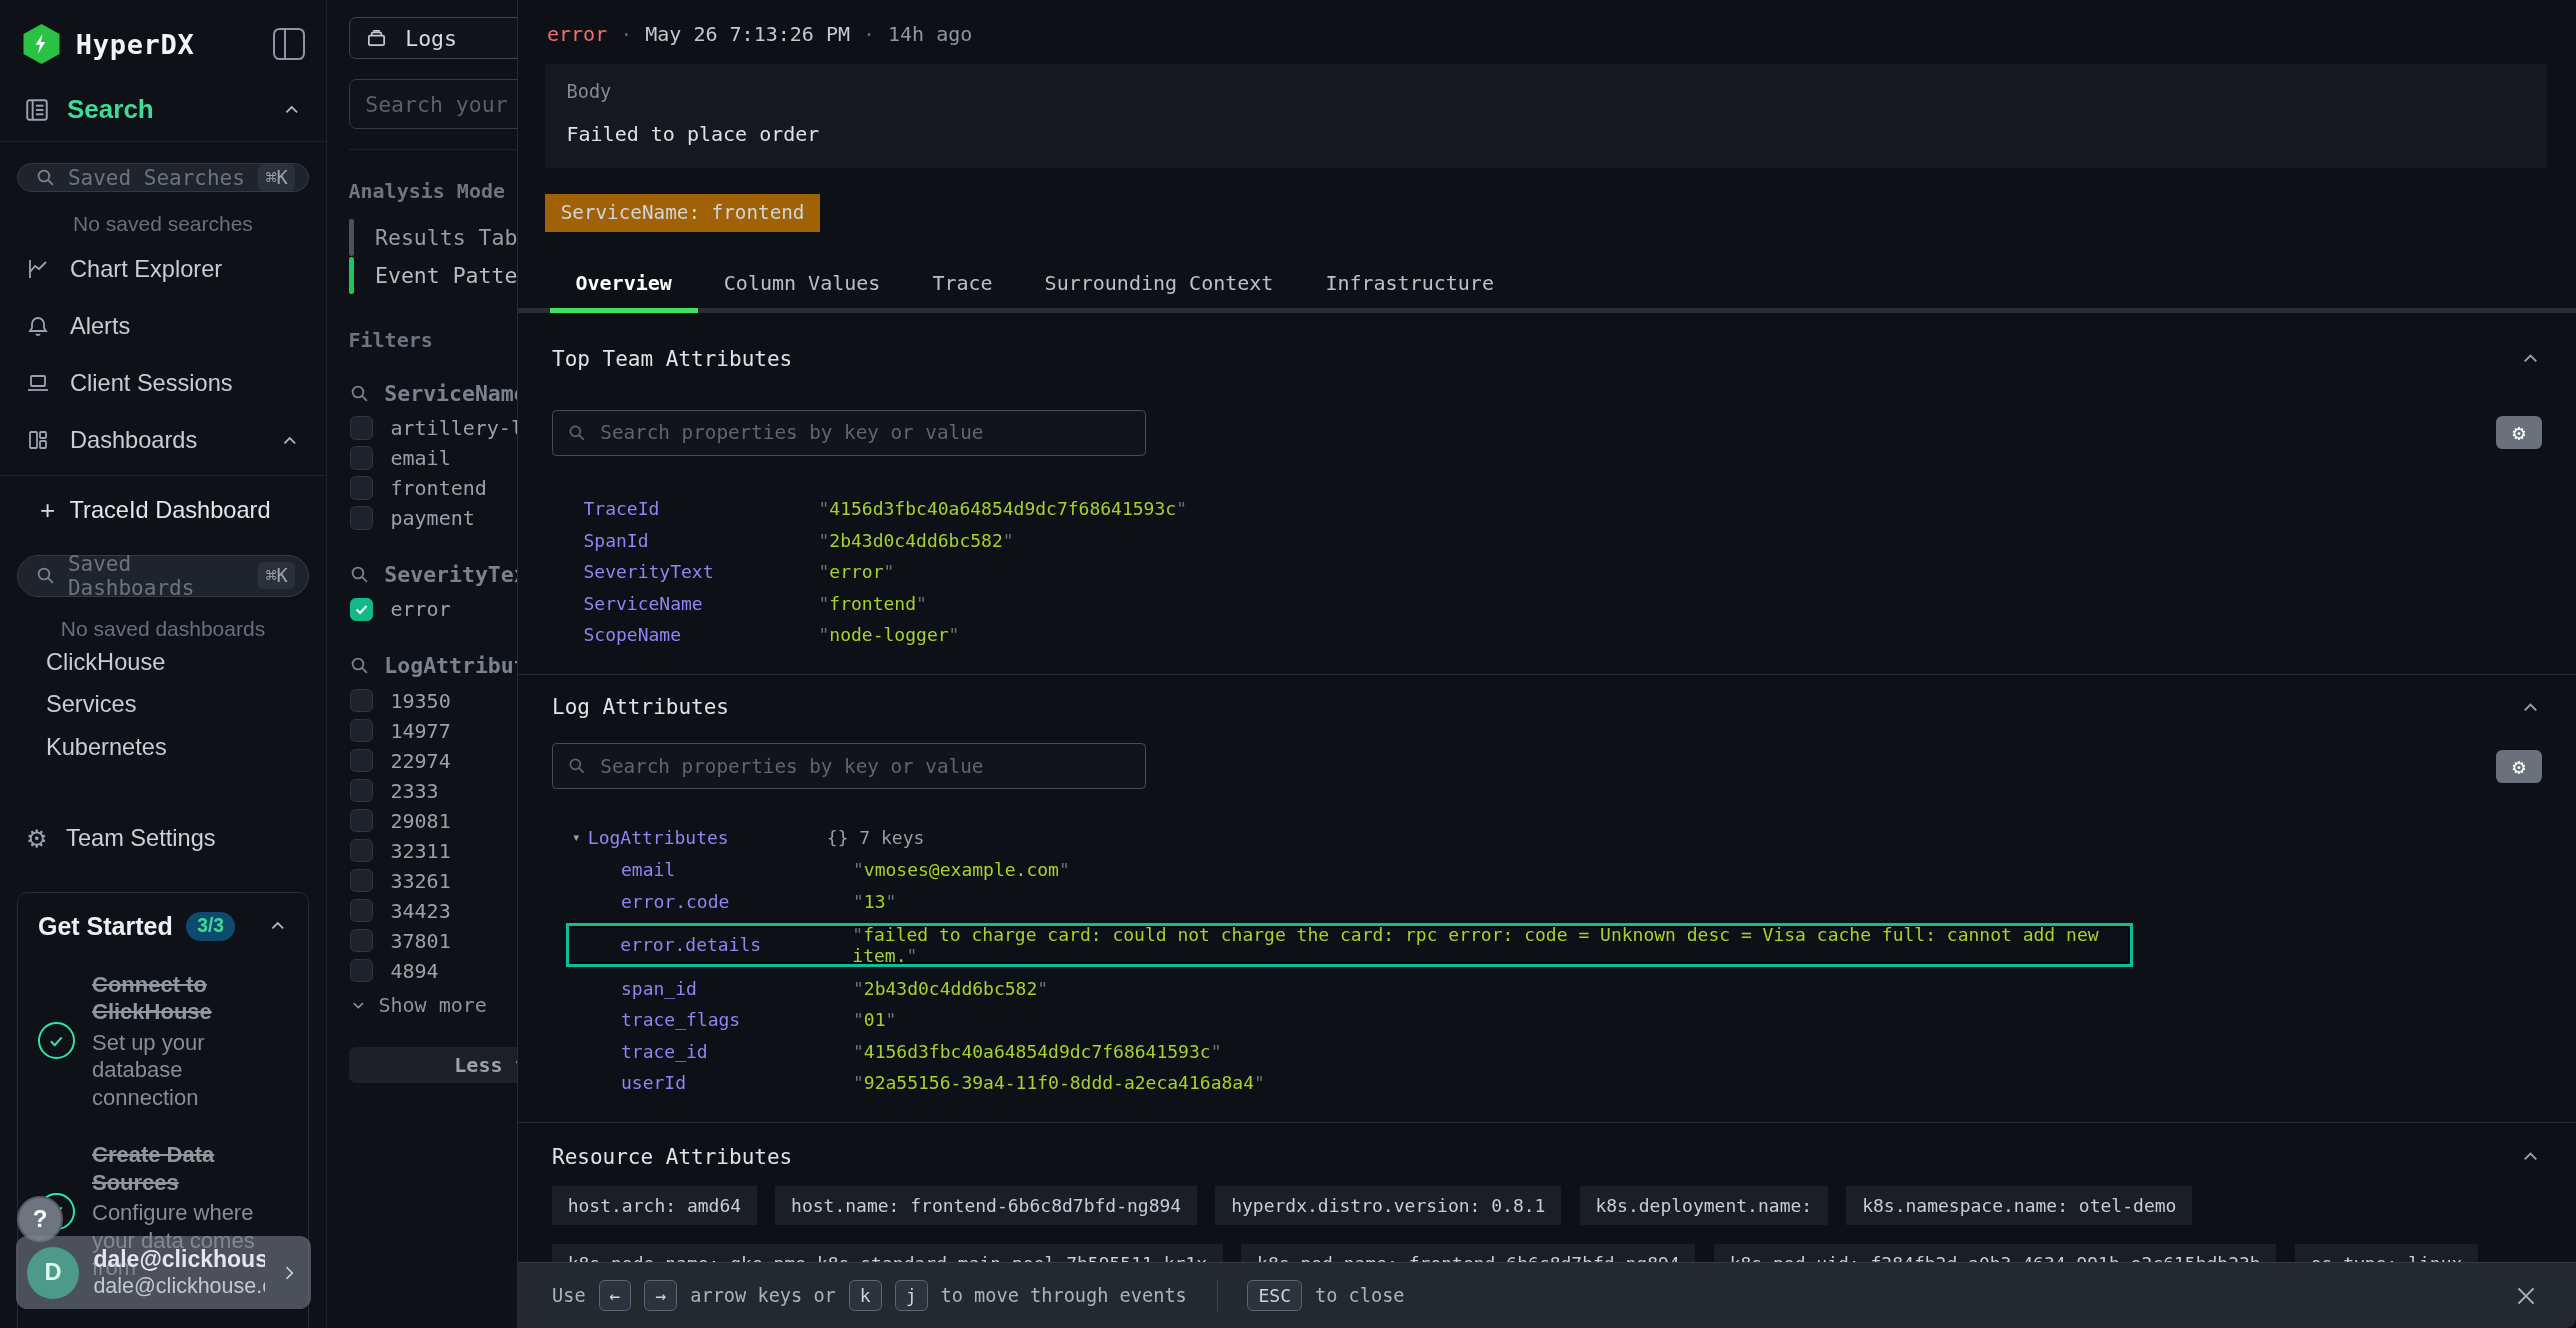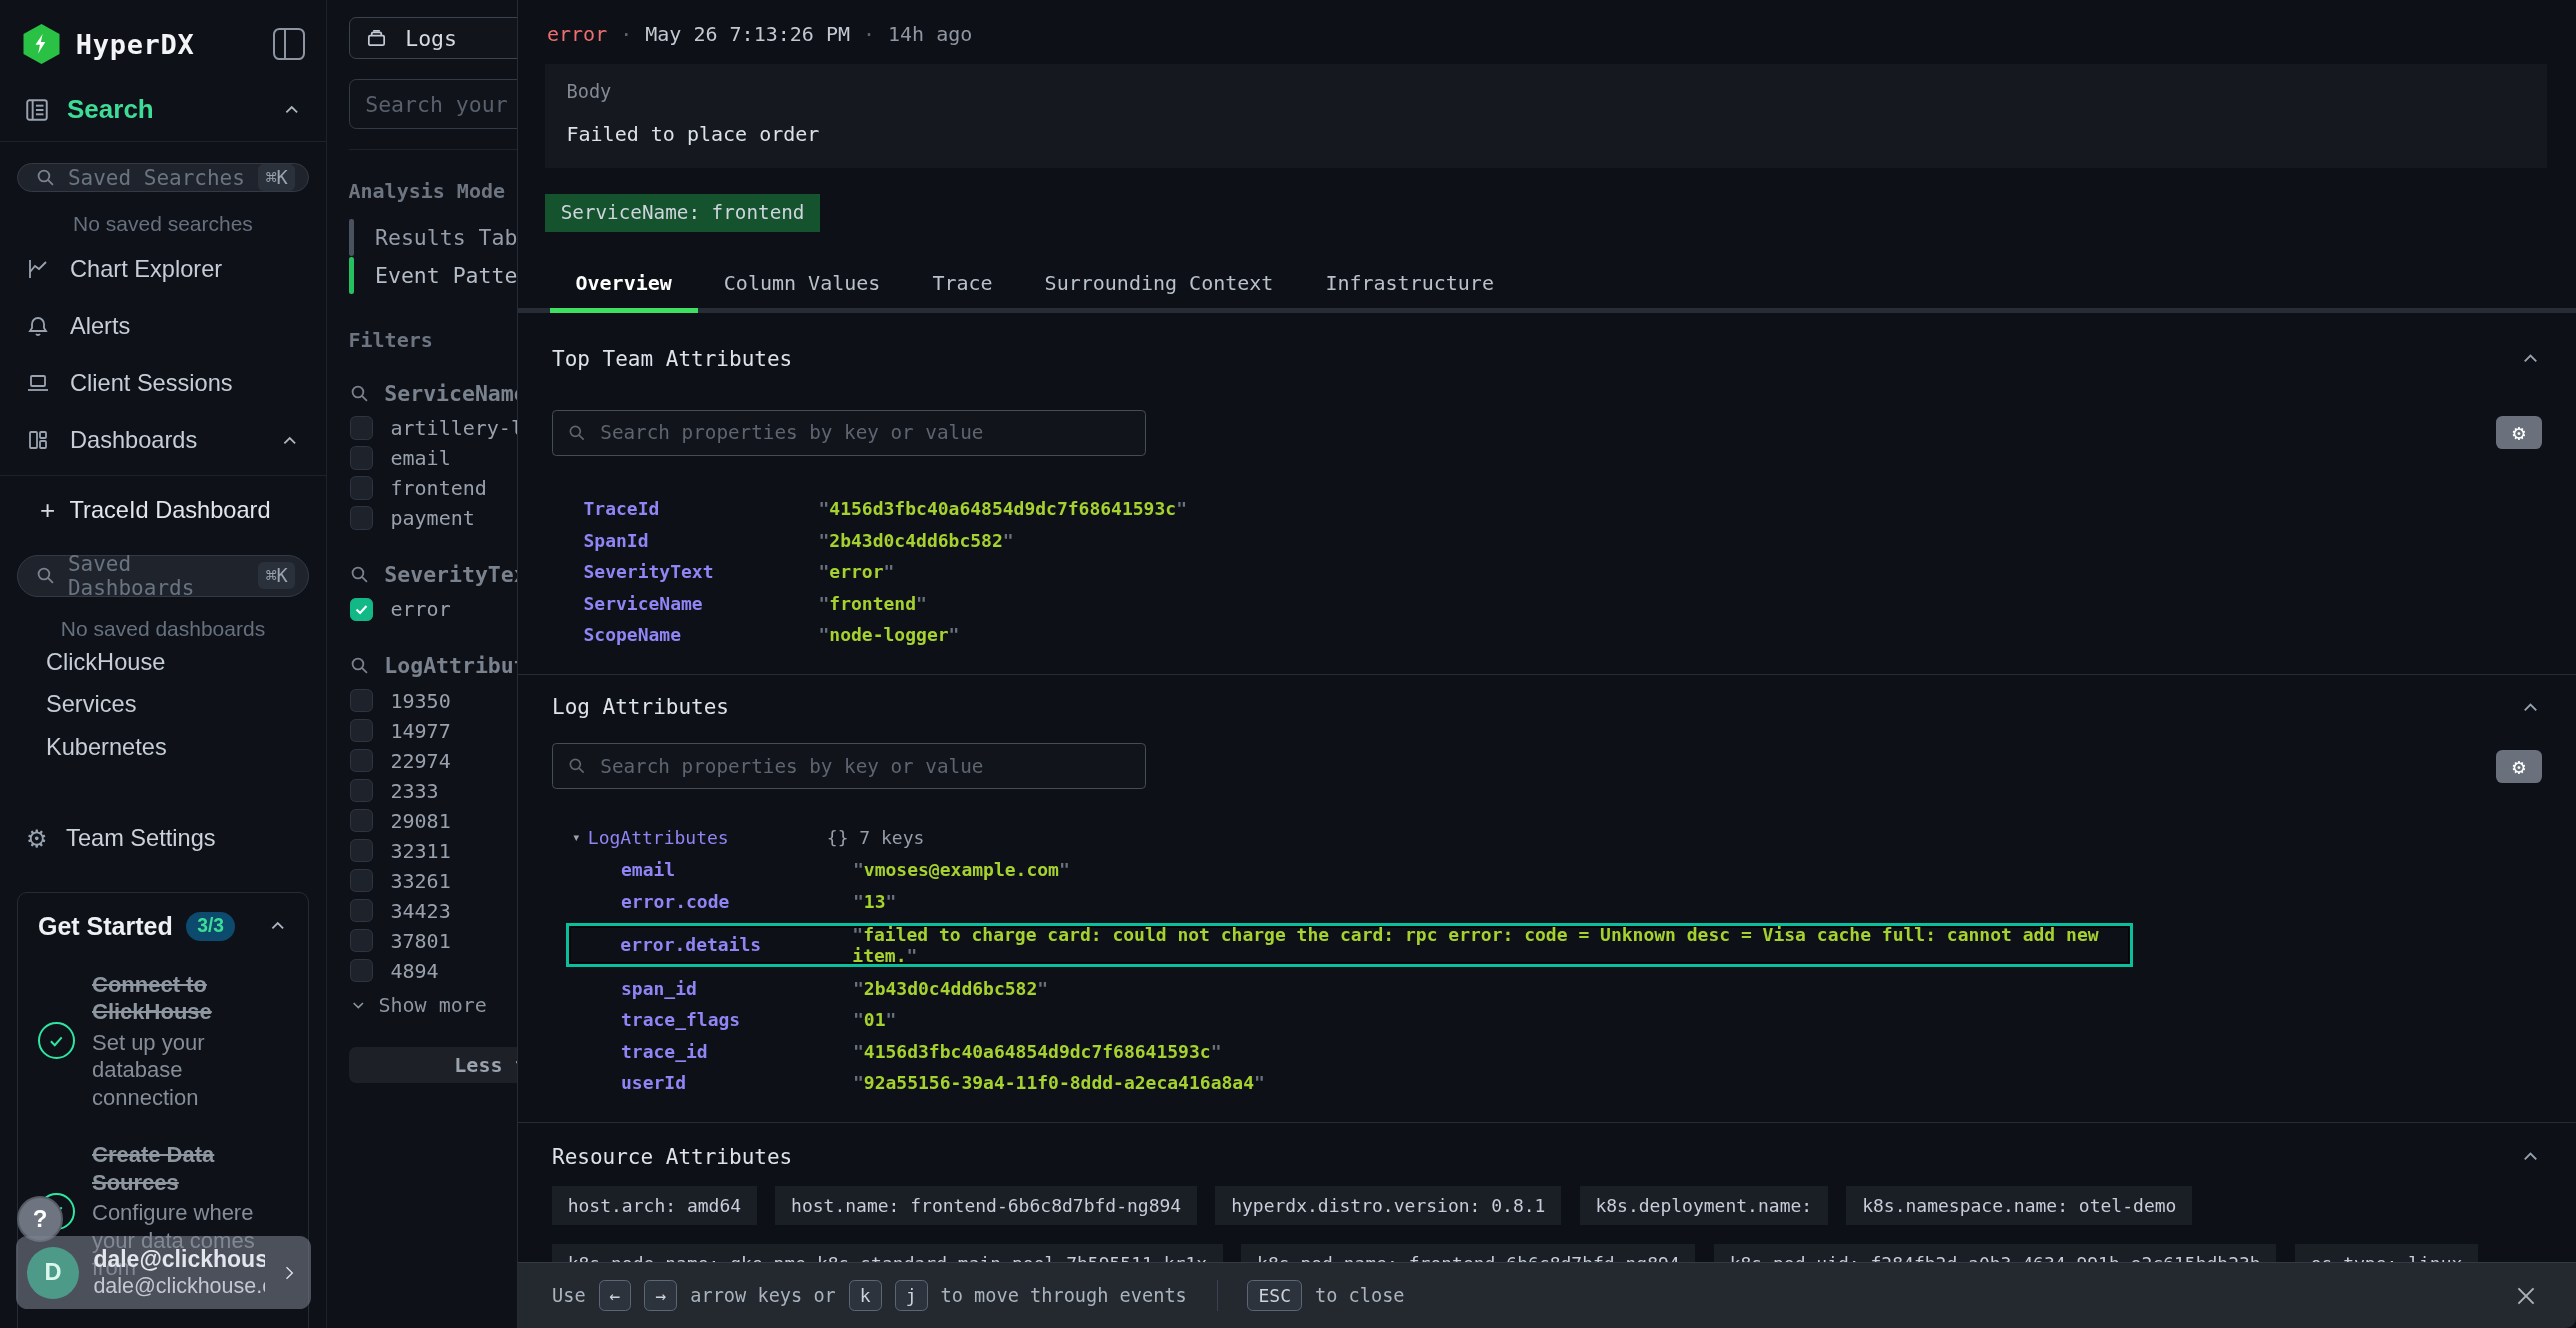--- a/index.html
+++ b/index.html
@@ -82,38 +82,38 @@
   
   .overlay { flex:1; background:#0d1016; border-left:0.7px solid #262c35; display:flex; flex-direction:column; position:relative; overflow:hidden; }
   .d-header { padding:21.5px 29px 0 29px; font-size:20px; display:flex; gap:13px; align-items:baseline; }
   .sev { color:#ee6f6e; }
   .dot { color:#5c646f; }
   .ts { color:#c2c9d2; }
   .rel { color:#8f97a2; }
   .body-card { margin:18.6px 29px 0 27px; background:#15181e; padding:17px 21.5px 21.5px 21.5px; }
   .body-lbl { color:#828a96; font-size:18.6px; }
   .body-val { color:#dbe1e8; font-size:20px; margin-top:20px; }
-  .svc-tag { display:inline-block; margin:26px 16px 0 27px; background:#14532d; color:#ced5dc; font-size:19.3px; padding:7.9px 15.7px; }
+  .svc-tag { display:inline-block; margin:26px 16px 0 27px; background:#a16207; color:#ced5dc; font-size:19.3px; padding:7.9px 15.7px; }
   .tabs { display:flex; margin-top:30px; padding:0 0 0 31.5px; border-bottom:5px solid #272d36; }
   .tab { position:relative; padding:8.6px 26px 13px 26px; font-size:20px; color:#b9c1cb; }
   .tab.active { color:#ffffff; font-weight:bold; }
   .tab.active::after { content:""; position:absolute; left:0; right:0; bottom:-5px; height:5px; background:#3fe061; }
   .d-content { flex:1; overflow:hidden; }
   .sect { padding:0 34px; }
   .sect-title-row { display:flex; align-items:center; }
   .sect-title { font-size:21px; color:#dde3ea; flex:1; }
   .chev-up { color:#98a2ae; }
   .search-row { display:flex; align-items:center; margin-top:39px; }
   .prop-search { width:594px; height:46px; border:1.4px solid #454d59; border-radius:4.3px; background:#11141a;
                  display:flex; align-items:center; gap:13px; padding:0 14.3px; color:#5d6570; font-size:19.3px; flex:0 0 auto; }
   .search-row .sp { flex:1; }
   .gear-btn { width:46px; height:33px; background:#6b717c; border-radius:6.4px; display:flex; align-items:center; justify-content:center;
               color:#ffffff; font-size:21.5px; }
   .kv-rows { margin-top:37px; }
-  .kv { display:flex; height:31.5px; align-items:center; padding-left:31.5px;font-weight:bold; }
+  .kv { display:flex; height:31.5px; align-items:center; padding-left:31.5px; }
   .kv .k { width:235px; min-width:235px; color:#8f85f5; font-size:18px; }
   .kv .v { font-size:18px; color:#a5d22e; }
   .kv .v::before, .kv .v::after { content:'"'; color:#69717d; }
   .sect-div { border-top:1.4px solid #262c35; margin-top:24px; }
   .tree { margin-top:31.5px; }
   .troot { display:flex; height:33px; align-items:center; padding-left:20px; }
   .caret { color:#9aa3ad; font-size:14.3px; margin-right:7.2px; }
   .troot .k { color:#8f85f5; font-size:18px; width:239px; }
   .meta { color:#959ea9; font-size:18px; }
   .kv.child { padding-left:69px; }

